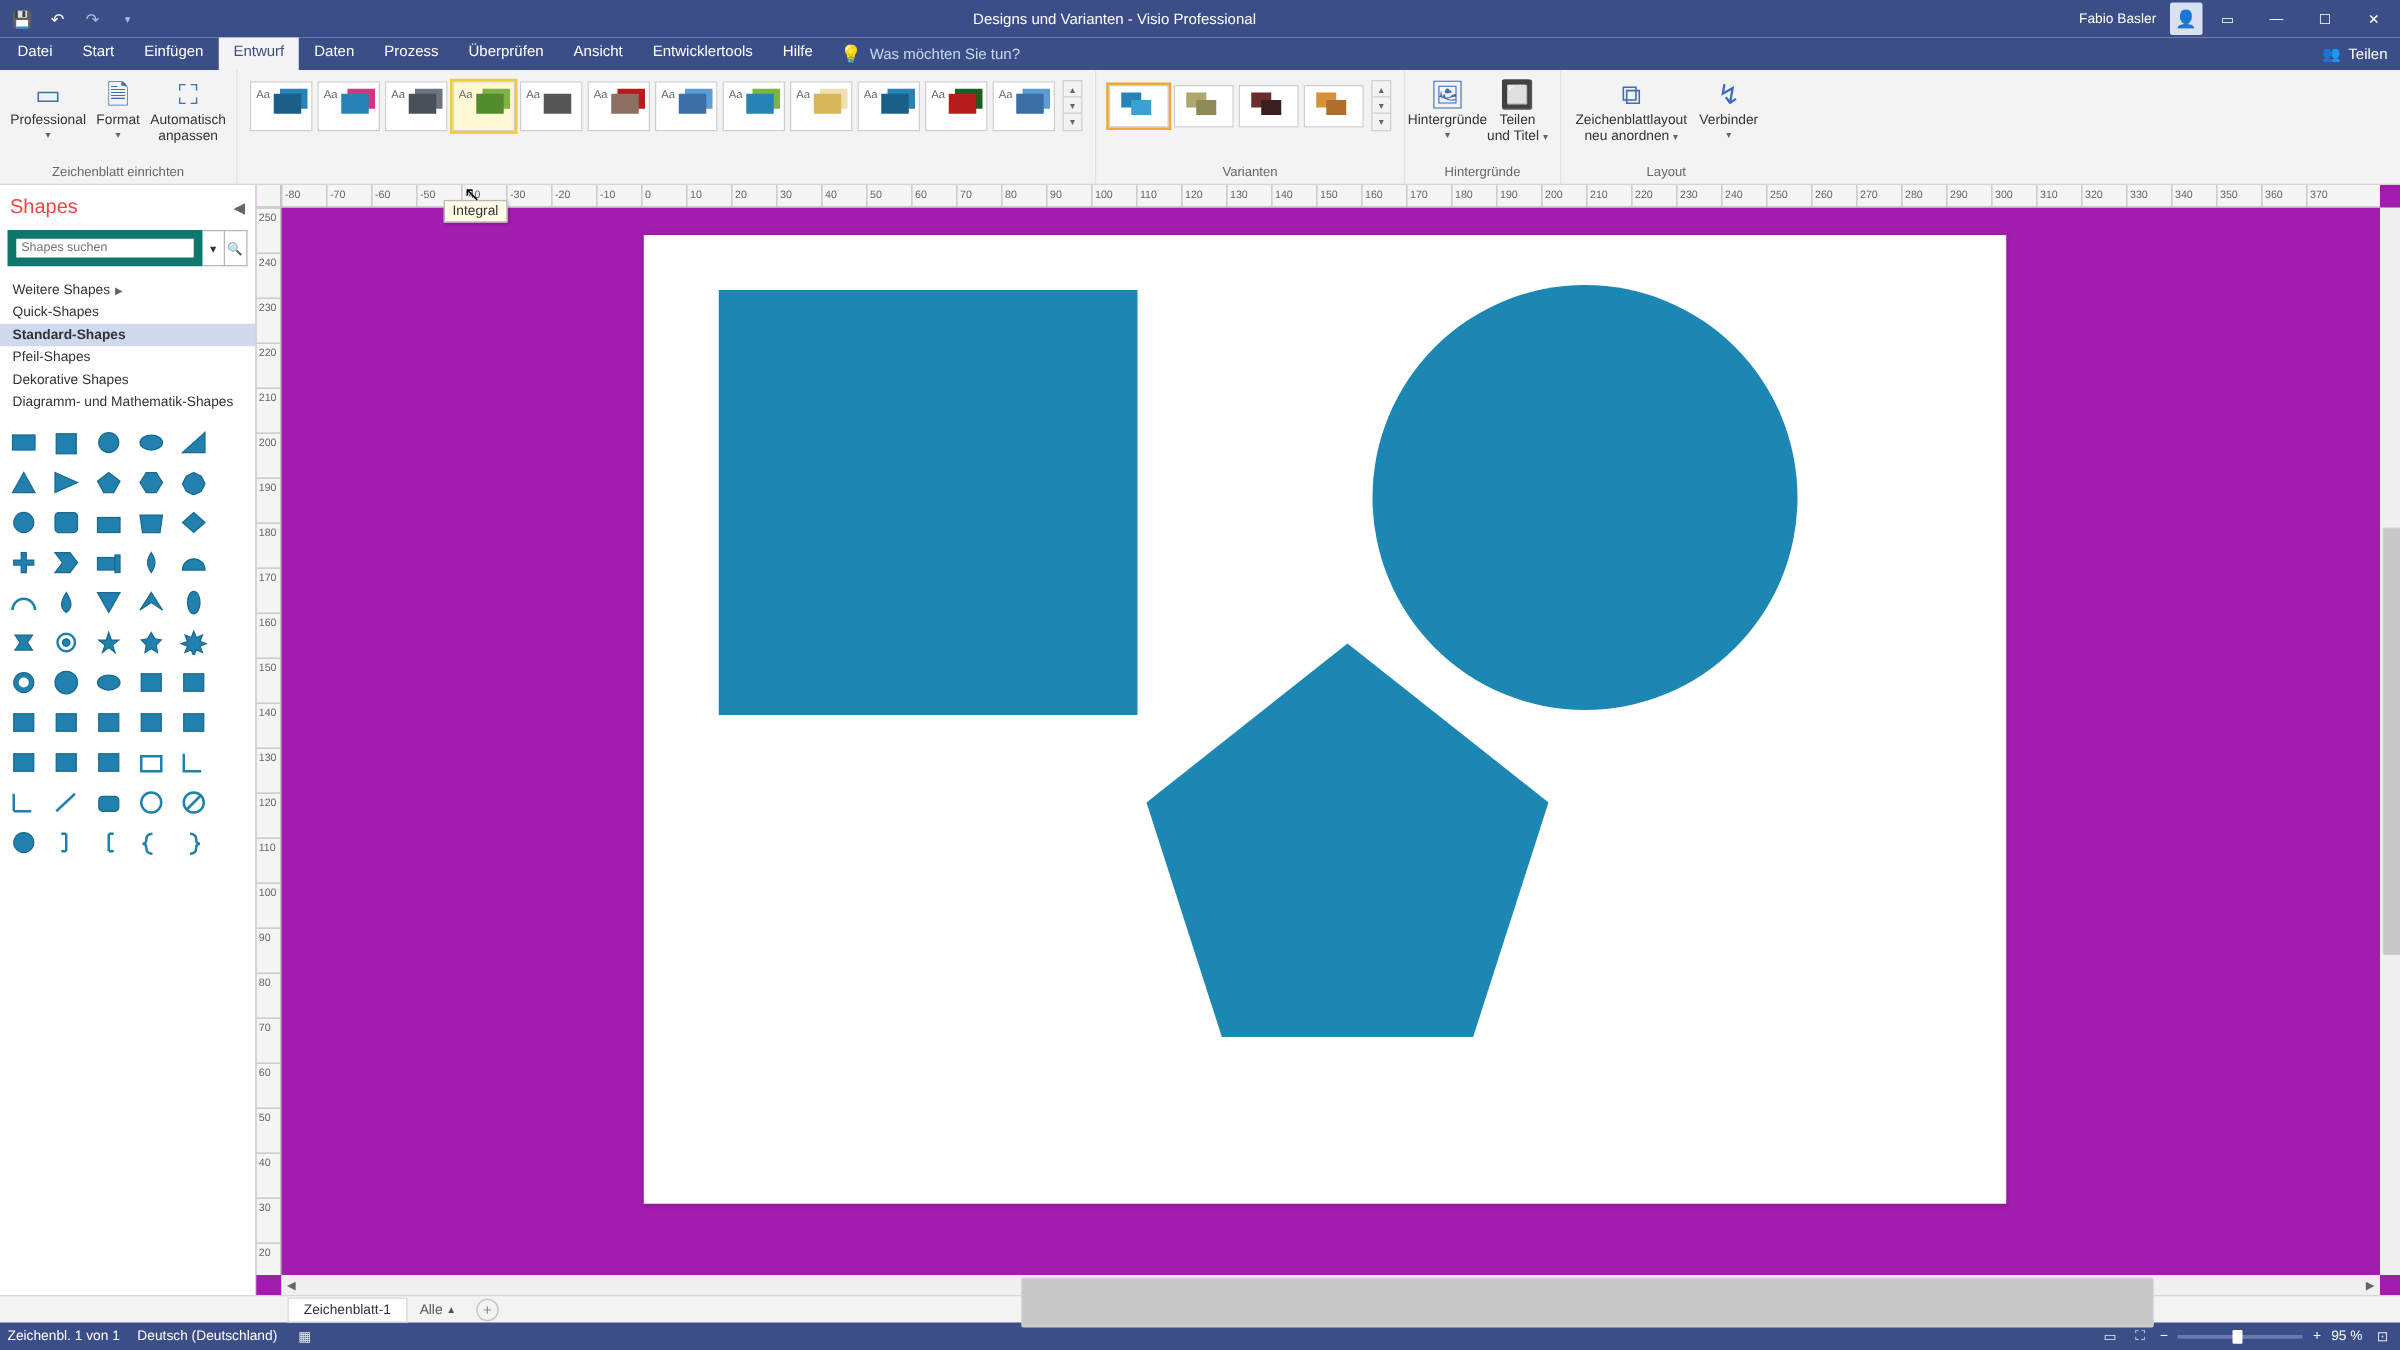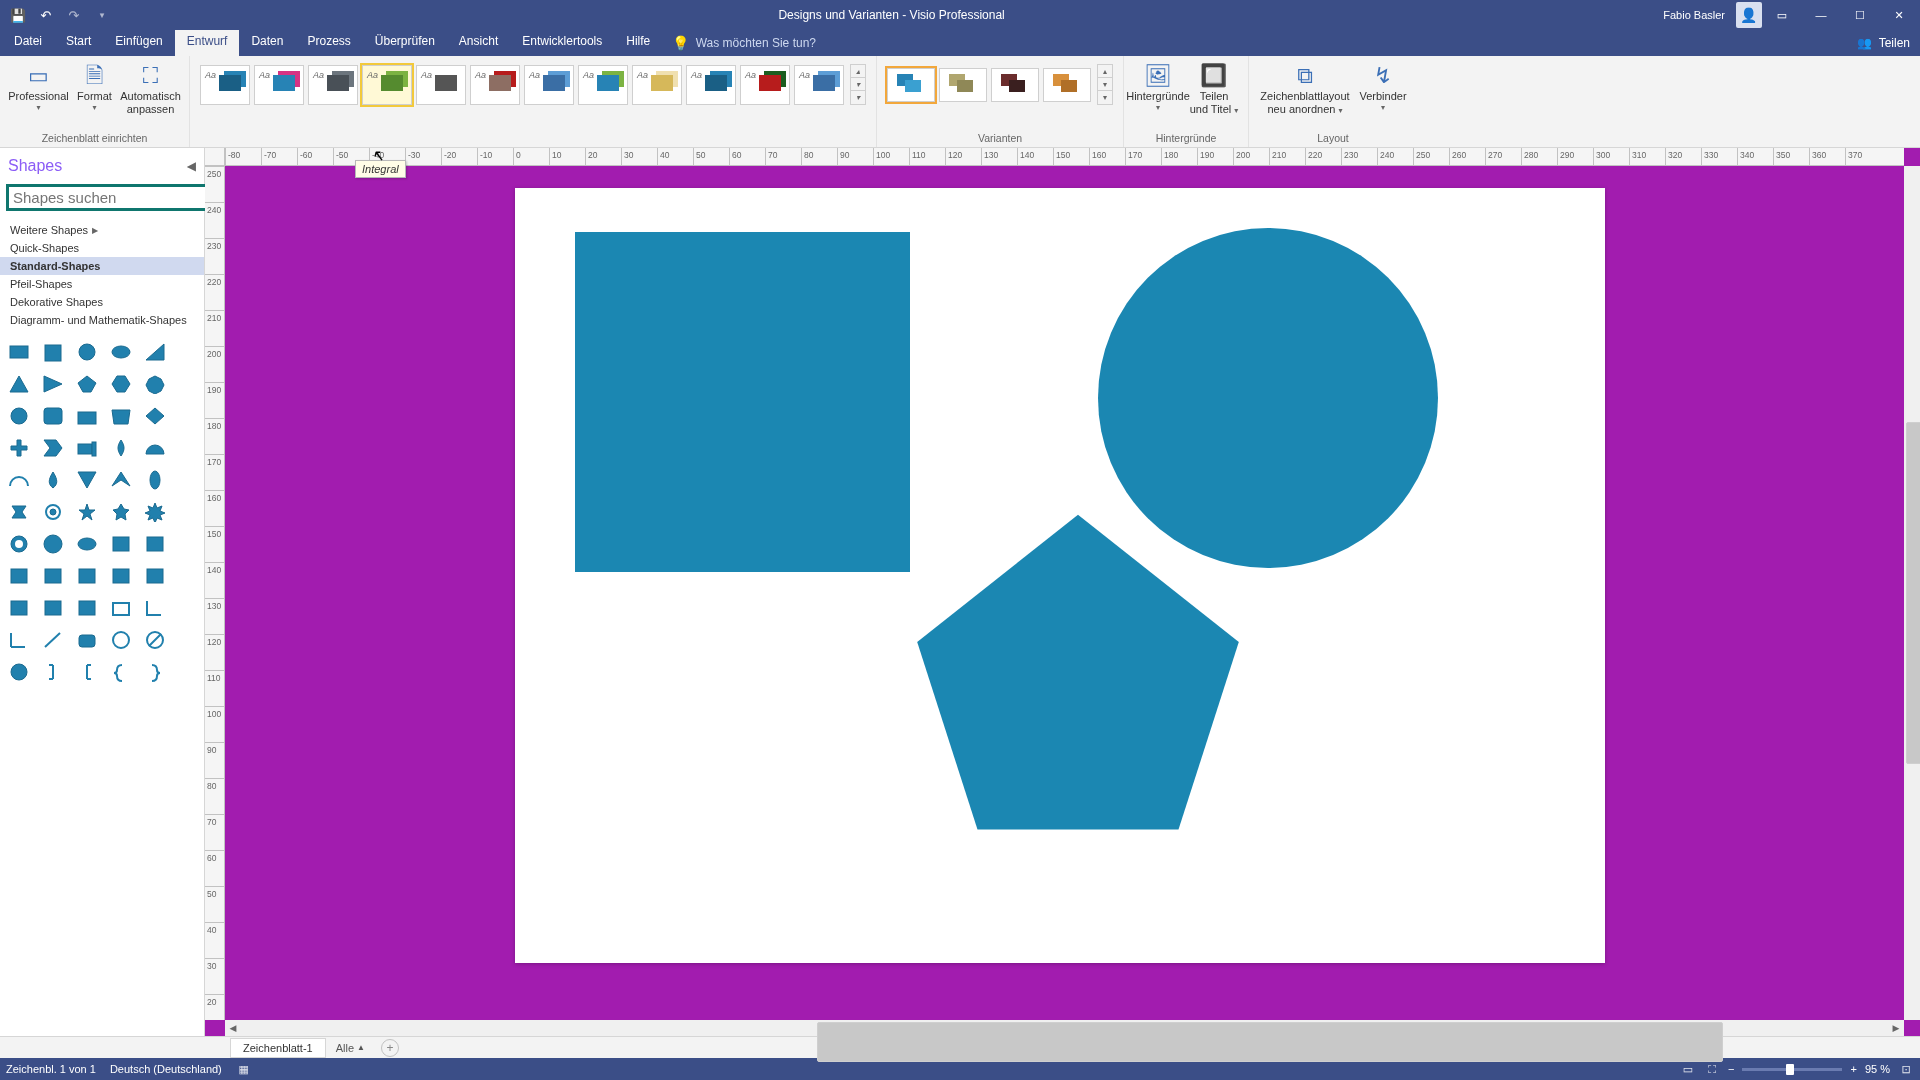--- a/index.html
+++ b/index.html
@@ -53,23 +53,23 @@
 
 .tooltip { position:absolute; top:94px; left:-8px; background:#fffde7; border:1px solid #b8b8b8; padding:2px 6px; font-size:11px; z-index:50; white-space:nowrap; box-shadow:1px 1px 2px rgba(0,0,0,.2);}
 .cursor { position:absolute; top:80px; left:8px; font-size:16px; z-index:60; color:#000;}
 
 
 .workspace { display:flex; height: calc(100vh - 30px - 26px - 92px - 22px - 22px); background:#e8e8e8; }
 
 
 .shapes-panel { width: 205px; background:#fff; border-right:1px solid #d6d6d6; display:flex;flex-direction:column; }
 .shapes-head { height:36px; display:flex;align-items:center;justify-content:space-between;padding:0 8px; }
-.shapes-head h2{ font-size:16px; font-weight:normal; color:#8b5cf6;}
+.shapes-head h2{ font-size:16px; font-weight:normal; color:#ef4444;}
 .shapes-search { margin:0 6px 6px; display:flex; }
-.shapes-search input{ flex:1; border:3px solid #0f766e; padding:2px 4px; font-size:15px; }
+.shapes-search input{ flex:1; border:7px solid #0f766e; padding:2px 4px; font-size:10px; }
 .shapes-search .sbtn{ width:18px; border:1px solid #b8b8b8; border-left:none; display:flex;align-items:center;justify-content:center;font-size:10px;}
 .stencil-list { margin:4px 0 6px; }
 .stencil { padding:3px 10px; font-size:11px; cursor:default; display:flex;align-items:center;gap:4px;}
 .stencil.active{ background:#d0d9ef; font-weight:bold; }
 .stencil .chev{font-size:8px;color:#666;}
 .shape-grid { flex:1; padding:6px 6px; overflow:auto; }
 .shape-row { display:flex; gap:8px; margin-bottom:10px; }
 .shape-cell { width:26px; height:22px; display:flex;align-items:center;justify-content:center; }
 .shape-cell svg { width:22px; height:20px; }
 .shape-fill { fill:#2180ad; stroke:#1a6a90; stroke-width:1; }
@@ -170,21 +170,21 @@
       </div>
       <div class="big-btn">
         <div class="ico">⛶</div>
         <span>Automatisch</span>
         <span>anpassen</span>
       </div>
     </div>
     <div class="group-label">Zeichenblatt einrichten</div>
   </div>
 
-  <div class="group" style="flex:0 0 auto;font-style:italic;">
+  <div class="group" style="flex:0 0 auto;">
     <div class="gallery" id="design-gallery">
 
     <div class="thumb">
           <span class="thumb-aa">Aa</span>
           <div class="thumb-shape" style="background:#2783b5"></div>
           <div class="thumb-shape2" style="background:#1a5f85"></div>
         </div>
         <div class="thumb">
           <span class="thumb-aa">Aa</span>
           <div class="thumb-shape" style="background:#d63384"></div>

